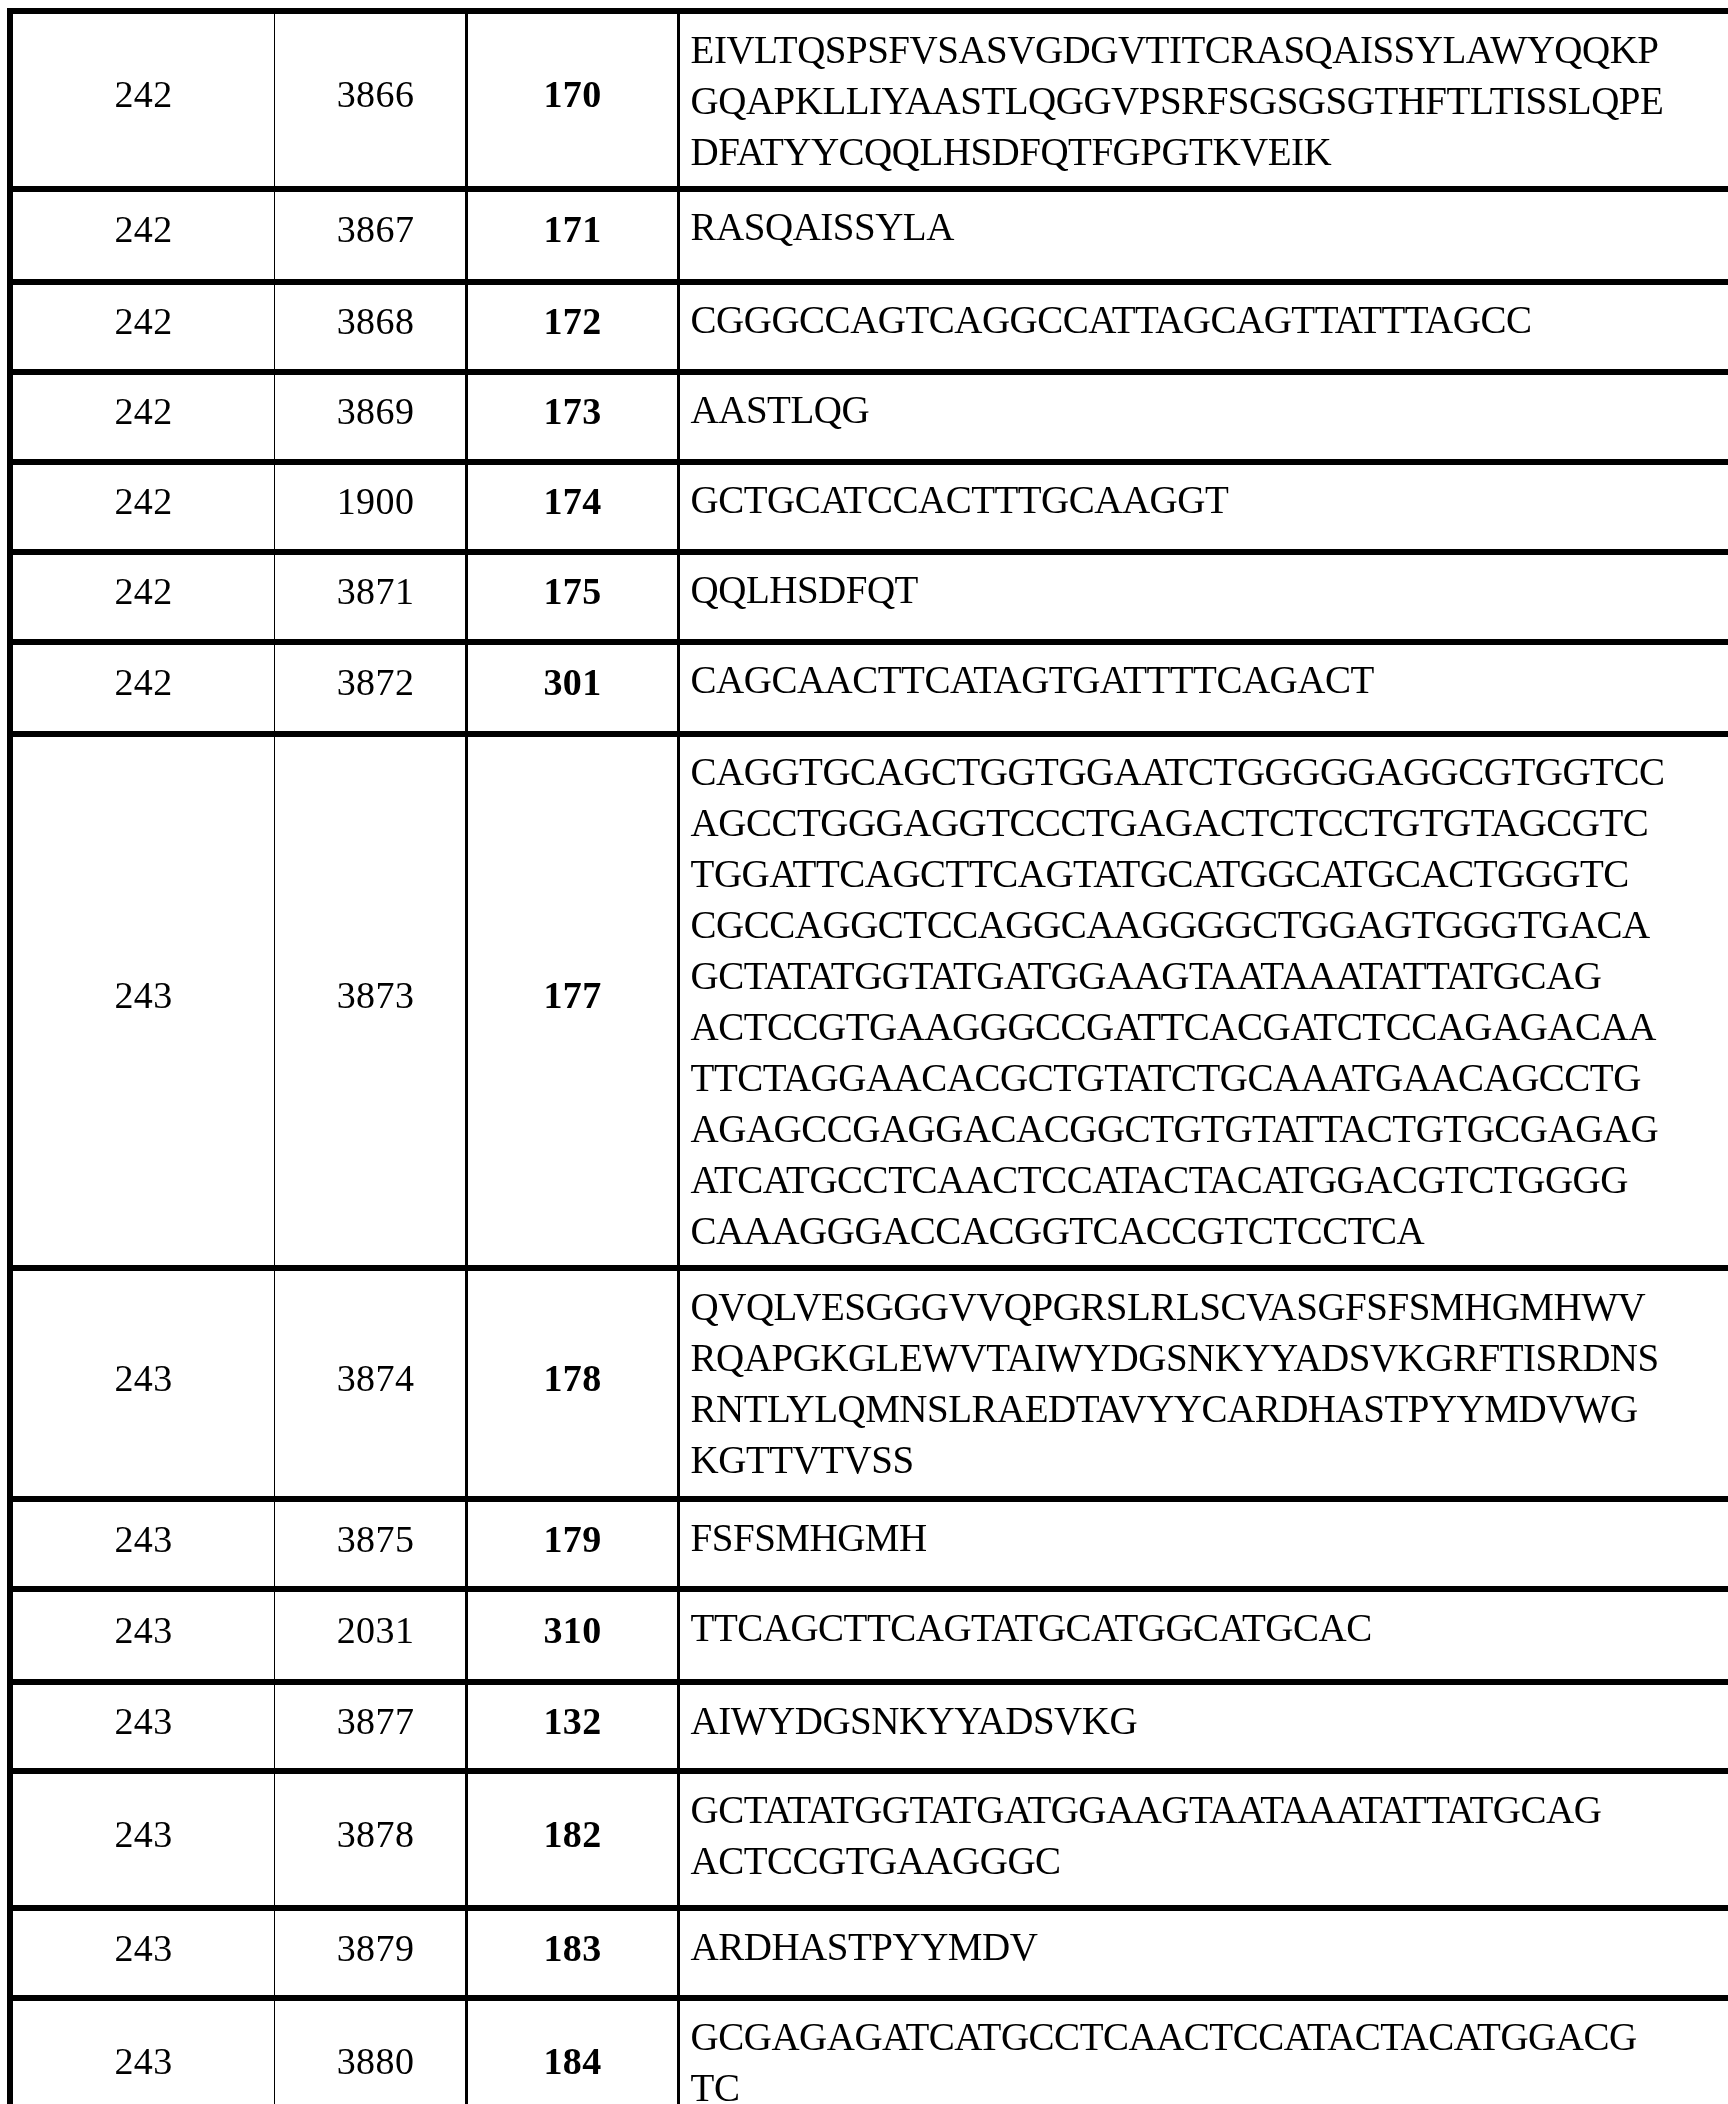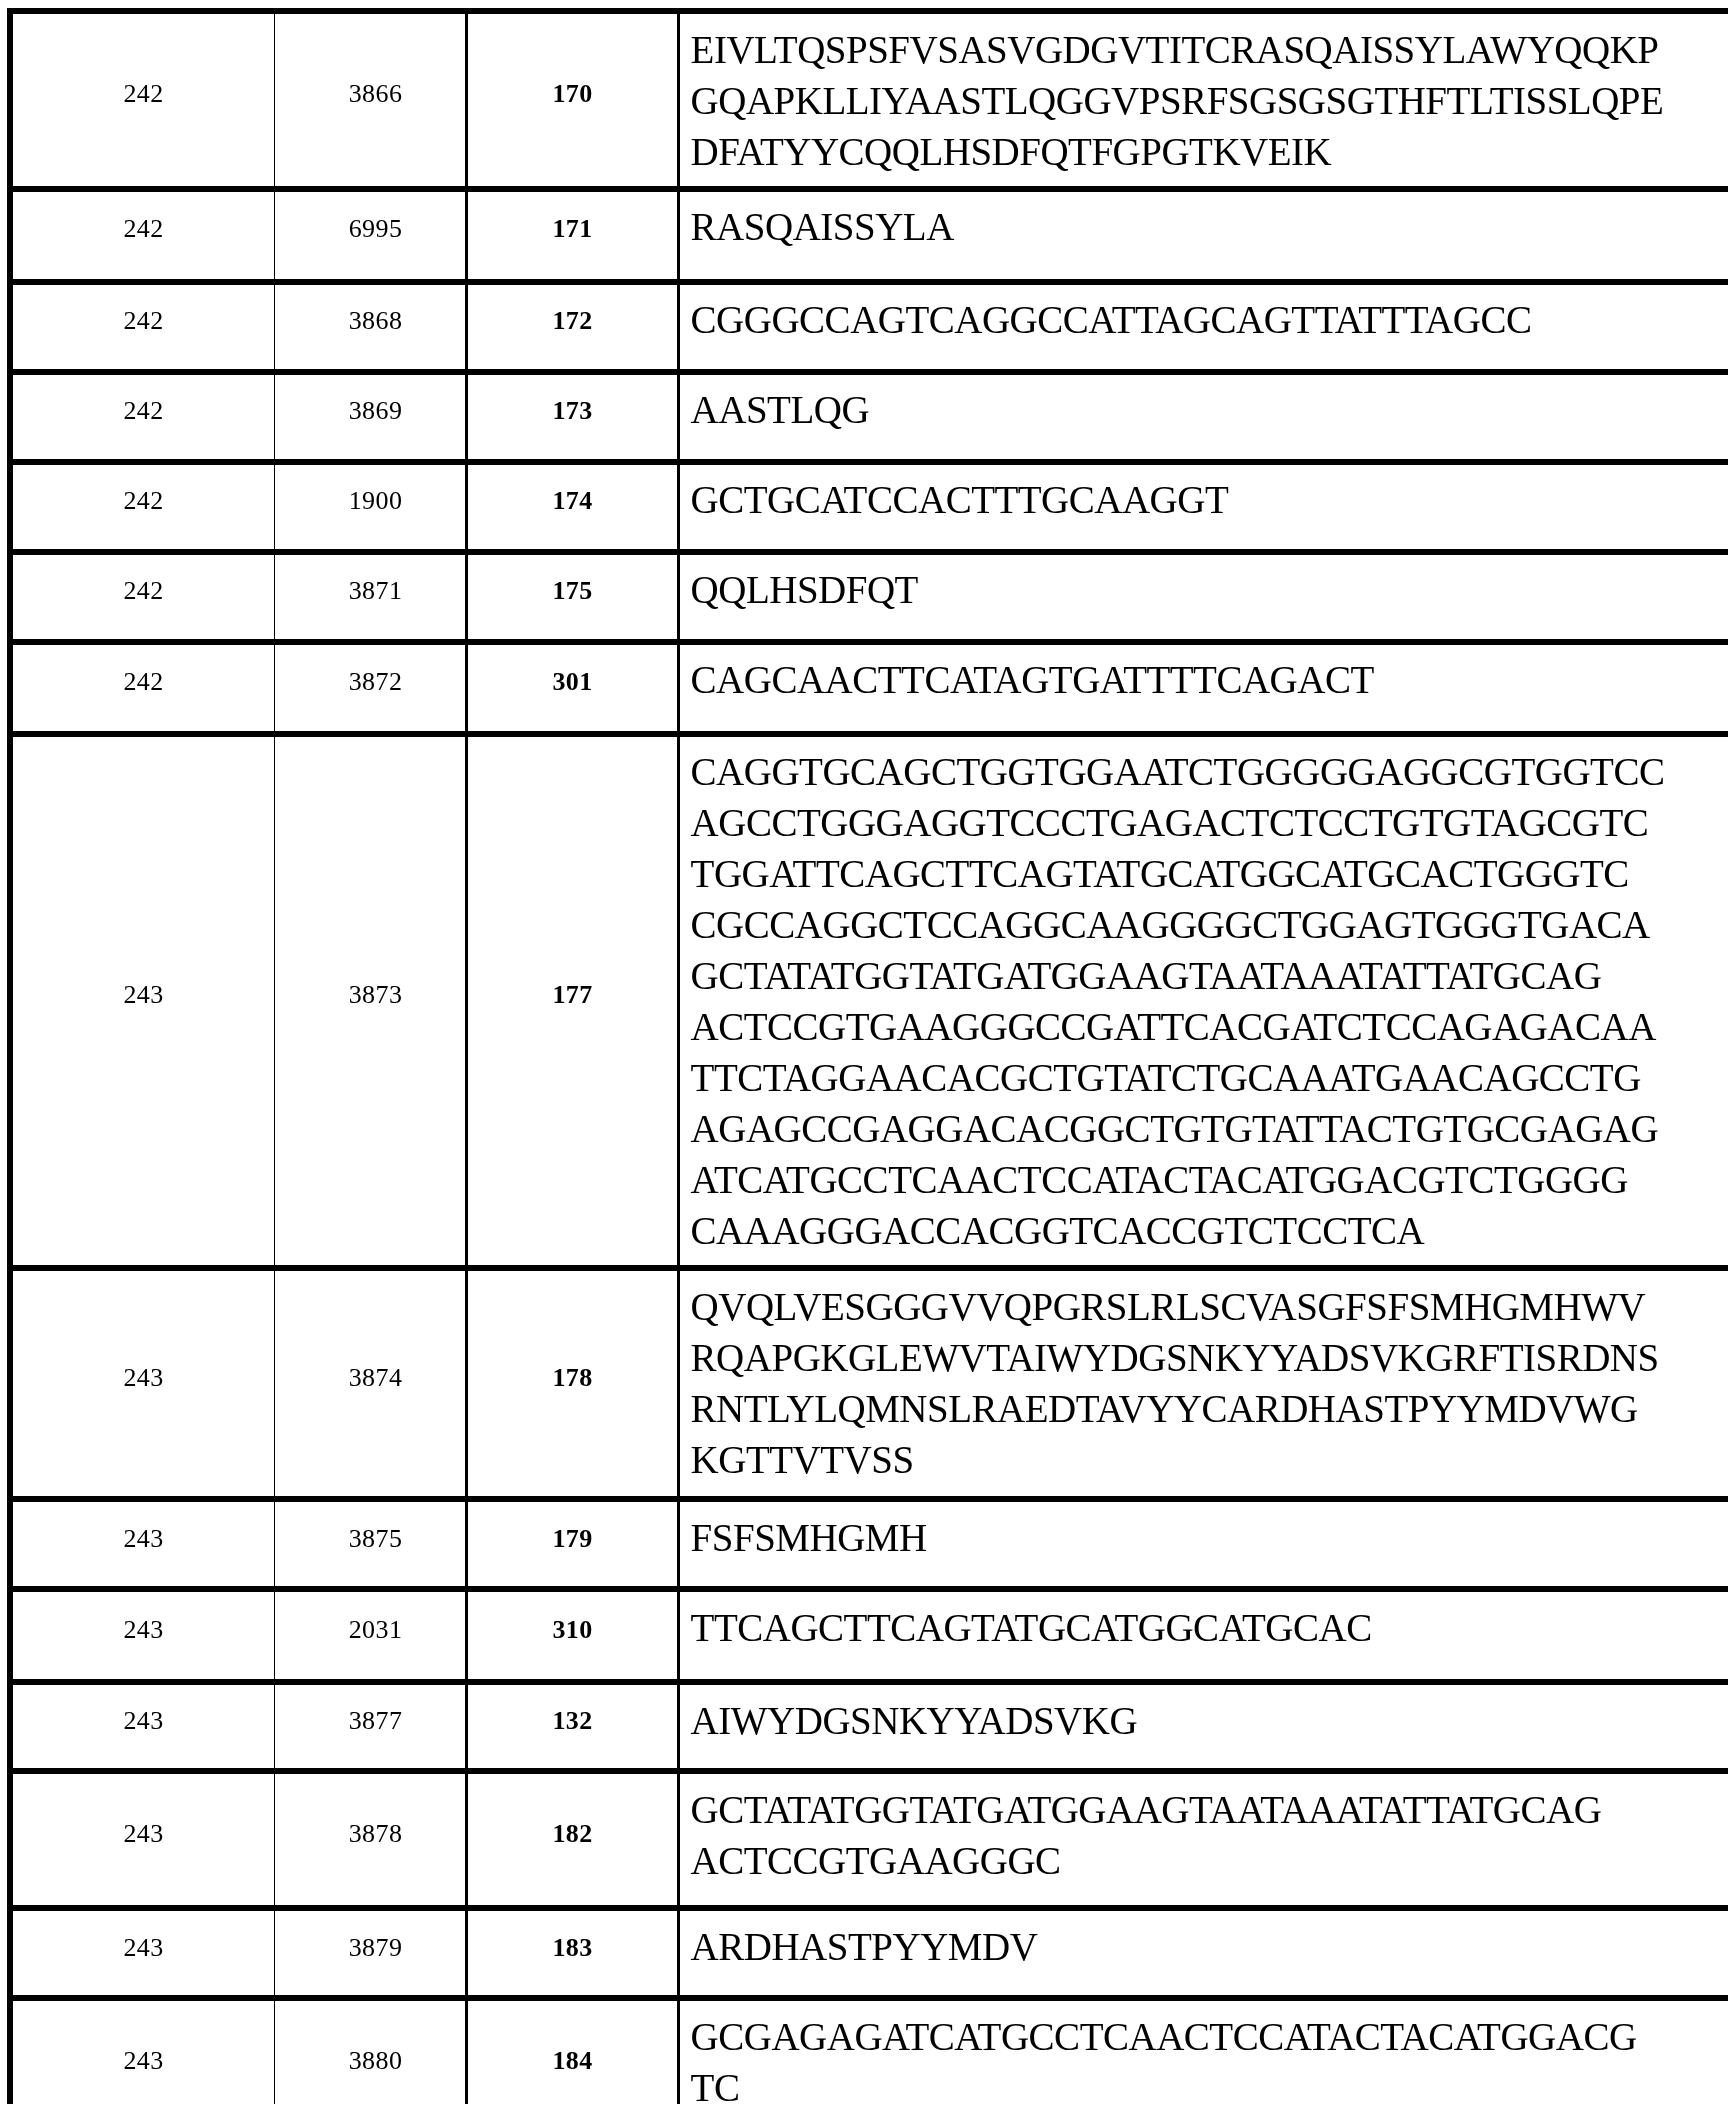--- a/index.html
+++ b/index.html
@@ -28,21 +28,21 @@
     overflow: hidden;
   }
   td.c1 { width: 259px; }
   td.c2 { width: 177px; border-left: 1.8px solid #000000; padding-left: 12px; }
   td.c3 { width: 207px; border-left: 3.5px solid #000000; font-weight: bold; }
   td.cseq { width: 1051px; border-left: 3.5px solid #000000; }
 
   td.num {
     text-align: center;
     vertical-align: middle;
-    font-size: 26px;
+    font-size: 38px;
     letter-spacing: 0.4px;
     padding-bottom: 12.4px;
   }
   td.cseq {
     vertical-align: top;
     padding: 9.8px 5.3px 8.9px 10.6px;
     font-size: 39px;
     line-height: 51px;
     letter-spacing: -0.5px;
     white-space: pre-line;
@@ -58,21 +58,21 @@
       <tr style="height:177px">
         <td class="c1 num">242</td>
         <td class="c2 num">3866</td>
         <td class="c3 num">170</td>
         <td class="cseq">EIVLTQSPSFVSASVGDGVTITCRASQAISSYLAWYQQKP
 GQAPKLLIYAASTLQGGVPSRFSGSGSGTHFTLTISSLQPE
 DFATYYCQQLHSDFQTFGPGTKVEIK</td>
       </tr>
       <tr style="height:93px">
         <td class="c1 num">242</td>
-        <td class="c2 num">6995</td>
+        <td class="c2 num">3867</td>
         <td class="c3 num">171</td>
         <td class="cseq">RASQAISSYLA</td>
       </tr>
       <tr style="height:90px">
         <td class="c1 num">242</td>
         <td class="c2 num">3868</td>
         <td class="c3 num">172</td>
         <td class="cseq">CGGGCCAGTCAGGCCATTAGCAGTTATTTAGCC</td>
       </tr>
       <tr style="height:90px">

